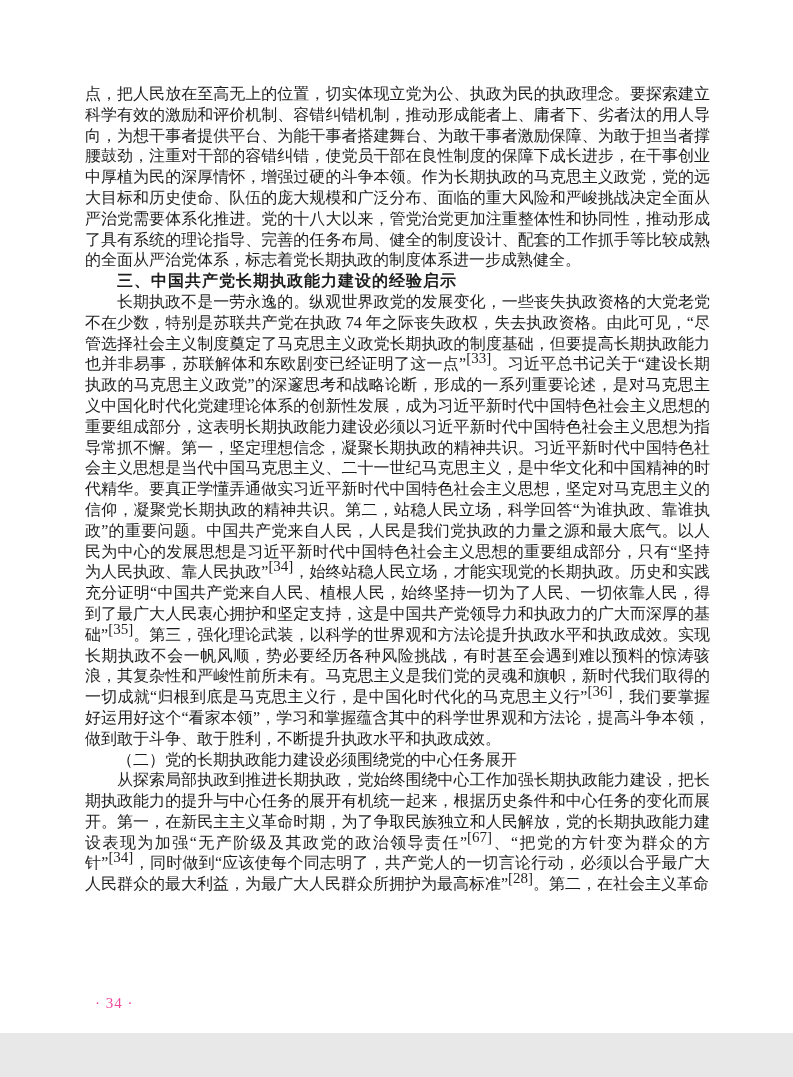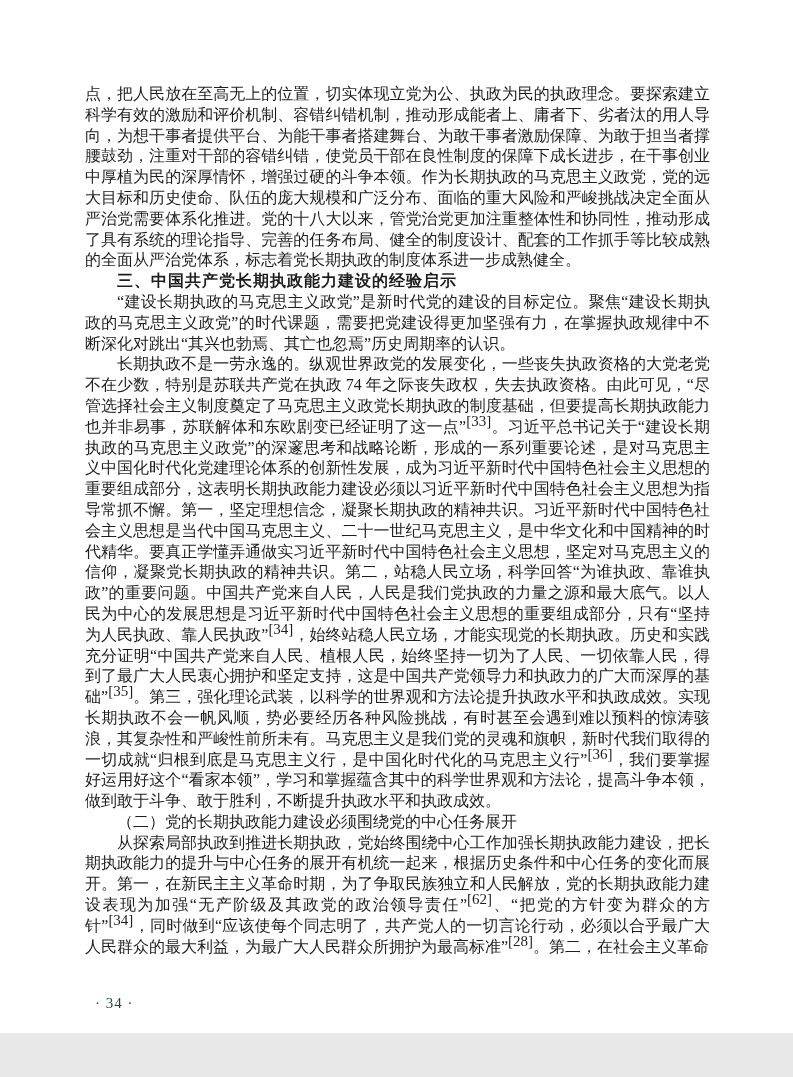--- a/index.html
+++ b/index.html
@@ -52,38 +52,37 @@
     font-size: 15px;
     line-height: 0;
     vertical-align: 6px;
   }
   .page-number {
     position: absolute;
     left: 95px;
     top: 995px;
     font-size: 15px;
     letter-spacing: 1px;
-    color: #14532d;
+    color: #ec4899;
   }
 </style>
 </head>
 <body>
 
 <div class="page">
   <div class="text-block">
 
     <p class="no-indent">点，把人民放在至高无上的位置，切实体现立党为公、执政为民的执政理念。要探索建立科学有效的激励和评价机制、容错纠错机制，推动形成能者上、庸者下、劣者汰的用人导向，为想干事者提供平台、为能干事者搭建舞台、为敢干事者激励保障、为敢于担当者撑腰鼓劲，注重对干部的容错纠错，使党员干部在良性制度的保障下成长进步，在干事创业中厚植为民的深厚情怀，增强过硬的斗争本领。作为长期执政的马克思主义政党，党的远大目标和历史使命、队伍的庞大规模和广泛分布、面临的重大风险和严峻挑战决定全面从严治党需要体系化推进。党的十八大以来，管党治党更加注重整体性和协同性，推动形成了具有系统的理论指导、完善的任务布局、健全的制度设计、配套的工作抓手等比较成熟的全面从严治党体系，标志着党长期执政的制度体系进一步成熟健全。</p>
 
     <p class="section-heading">三、中国共产党长期执政能力建设的经验启示</p>
 
-    <p>“建设长期执政的马克思主义政党”是新时代党的建设的目标定位。聚焦“建设长期执政的马克思主义政党”的时代课题，需要把党建设得更加坚强有力，在掌握执政规律中不断深化对跳出“其兴也勃焉、其亡也忽焉”历史周期率的认识。</p>
 
 
     <p>长期执政不是一劳永逸的。纵观世界政党的发展变化，一些丧失执政资格的大党老党不在少数，特别是苏联共产党在执政 74 年之际丧失政权，失去执政资格。由此可见，“尽管选择社会主义制度奠定了马克思主义政党长期执政的制度基础，但要提高长期执政能力也并非易事，苏联解体和东欧剧变已经证明了这一点”<sup>[33]</sup>。习近平总书记关于“建设长期执政的马克思主义政党”的深邃思考和战略论断，形成的一系列重要论述，是对马克思主义中国化时代化党建理论体系的创新性发展，成为习近平新时代中国特色社会主义思想的重要组成部分，这表明长期执政能力建设必须以习近平新时代中国特色社会主义思想为指导常抓不懈。第一，坚定理想信念，凝聚长期执政的精神共识。习近平新时代中国特色社会主义思想是当代中国马克思主义、二十一世纪马克思主义，是中华文化和中国精神的时代精华。要真正学懂弄通做实习近平新时代中国特色社会主义思想，坚定对马克思主义的信仰，凝聚党长期执政的精神共识。第二，站稳人民立场，科学回答“为谁执政、靠谁执政”的重要问题。中国共产党来自人民，人民是我们党执政的力量之源和最大底气。以人民为中心的发展思想是习近平新时代中国特色社会主义思想的重要组成部分，只有“坚持为人民执政、靠人民执政”<sup>[34]</sup>，始终站稳人民立场，才能实现党的长期执政。历史和实践充分证明“中国共产党来自人民、植根人民，始终坚持一切为了人民、一切依靠人民，得到了最广大人民衷心拥护和坚定支持，这是中国共产党领导力和执政力的广大而深厚的基础”<sup>[35]</sup>。第三，强化理论武装，以科学的世界观和方法论提升执政水平和执政成效。实现长期执政不会一帆风顺，势必要经历各种风险挑战，有时甚至会遇到难以预料的惊涛骇浪，其复杂性和严峻性前所未有。马克思主义是我们党的灵魂和旗帜，新时代我们取得的一切成就“归根到底是马克思主义行，是中国化时代化的马克思主义行”<sup>[36]</sup>，我们要掌握好运用好这个“看家本领”，学习和掌握蕴含其中的科学世界观和方法论，提高斗争本领，做到敢于斗争、敢于胜利，不断提升执政水平和执政成效。</p>
 
     <p class="subsection-heading">（二）党的长期执政能力建设必须围绕党的中心任务展开</p>
 
-    <p>从探索局部执政到推进长期执政，党始终围绕中心工作加强长期执政能力建设，把长期执政能力的提升与中心任务的展开有机统一起来，根据历史条件和中心任务的变化而展开。第一，在新民主主义革命时期，为了争取民族独立和人民解放，党的长期执政能力建设表现为加强“无产阶级及其政党的政治领导责任”<sup>[62]</sup>、“把党的方针变为群众的方针”<sup>[34]</sup>，同时做到“应该使每个同志明了，共产党人的一切言论行动，必须以合乎最广大人民群众的最大利益，为最广大人民群众所拥护为最高标准”<sup>[28]</sup>。第二，在社会主义革命</p>
+    <p>从探索局部执政到推进长期执政，党始终围绕中心工作加强长期执政能力建设，把长期执政能力的提升与中心任务的展开有机统一起来，根据历史条件和中心任务的变化而展开。第一，在新民主主义革命时期，为了争取民族独立和人民解放，党的长期执政能力建设表现为加强“无产阶级及其政党的政治领导责任”<sup>[67]</sup>、“把党的方针变为群众的方针”<sup>[34]</sup>，同时做到“应该使每个同志明了，共产党人的一切言论行动，必须以合乎最广大人民群众的最大利益，为最广大人民群众所拥护为最高标准”<sup>[28]</sup>。第二，在社会主义革命</p>
 
   </div>
 
   <div class="page-number">· 34 ·</div>
 </div>
 
 </body></html>

